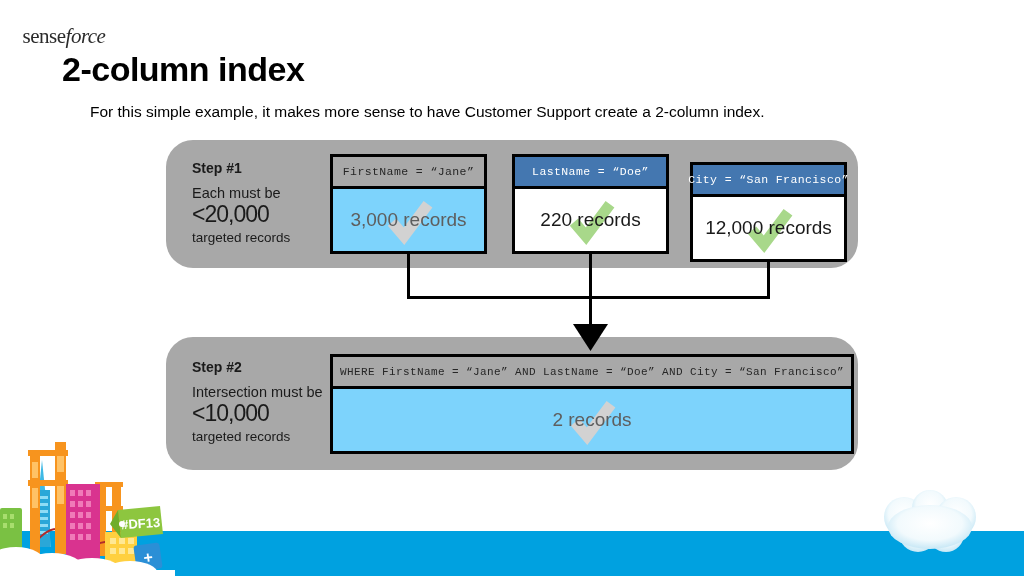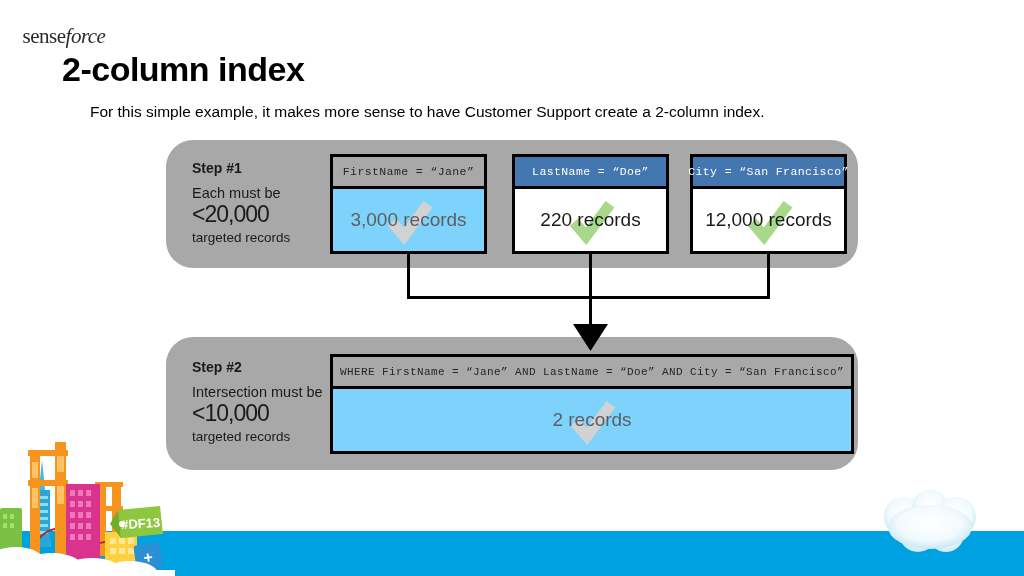--- a/index.html
+++ b/index.html
@@ -136,21 +136,21 @@
     top: 50%;
     transform: translate(-50%, -48%);
     pointer-events: none;
   }
 
   
   #card-firstname { left: 330px; top: 154px; width: 157px; height: 100px; }
   
   #card-lastname  { left: 512px; top: 154px; width: 157px; height: 100px; }
   
-  #card-city      { left: 690px; top: 154px; width: 157px; height: 100px; }
+  #card-city      { left: 690px; top: 162px; width: 157px; height: 100px; }
   
   #card-where {
     left: 330px; top: 354px; width: 524px; height: 100px;
   }
   #card-where .card-header { font-size: 11px; }
 
   
   #connectors {
     position: absolute;
     left: 0; top: 0;

